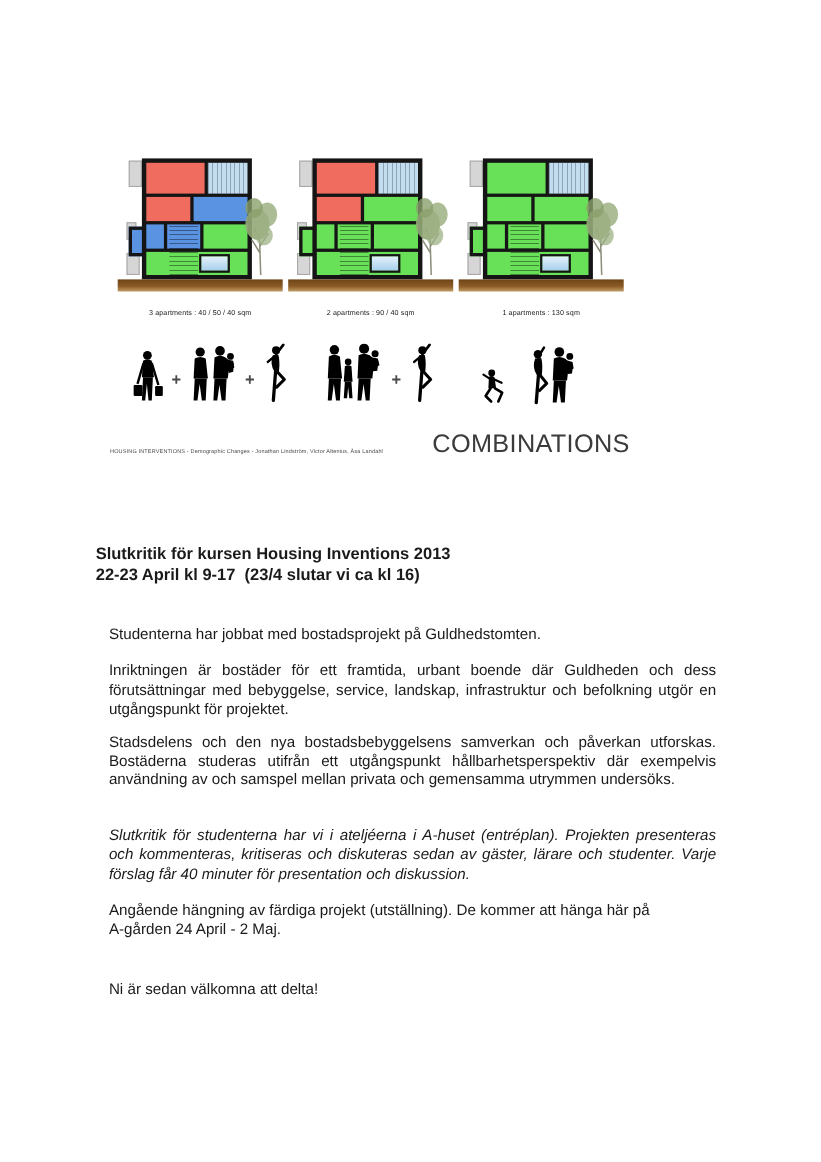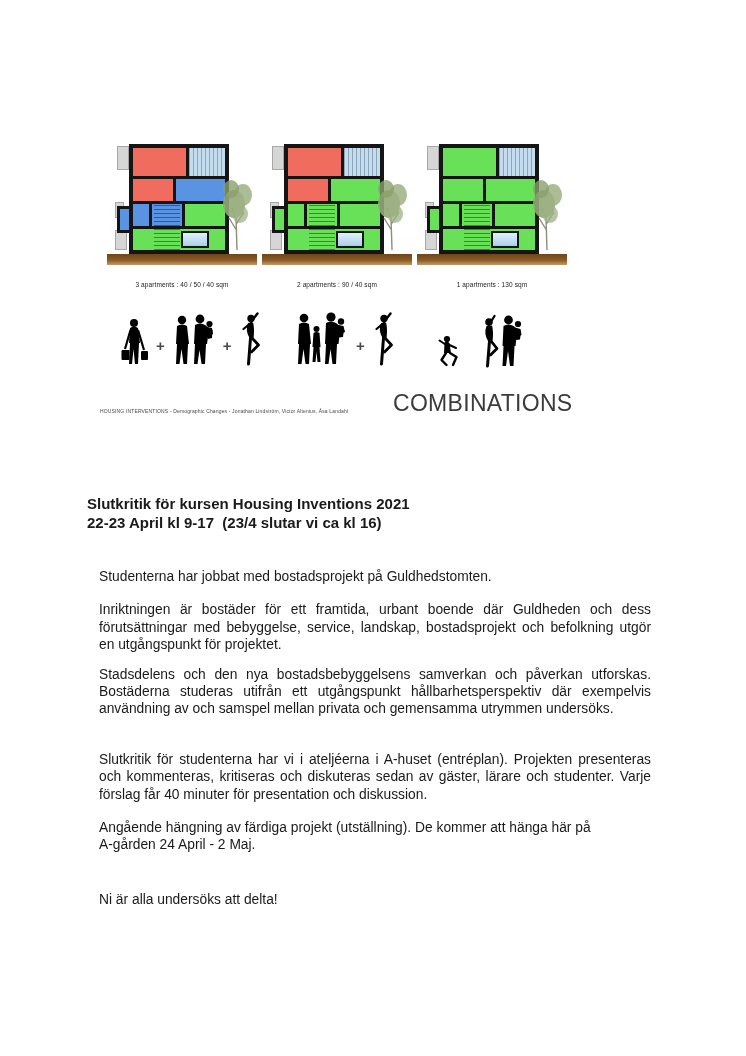--- a/index.html
+++ b/index.html
@@ -36,21 +36,21 @@
            font-size:23px; color:#3b3b3b; letter-spacing:.3px; }
 
   
   .letter { position:absolute; left:87px; top:494px; width:576px;
             font-size:13.8px; line-height:17.4px; }
   .letter .heading { font-weight:bold; font-size:15px; line-height:19px; }
   .letter p { margin:12px; }
   .just { text-align:justify; }
   .preline { white-space:pre-line; }
   .mt16 { margin-top:16px !important; }
-  .mt33 { margin-top:33px !important; }
+  .mt33 { margin-top:33px !important;font-style:italic; }
   .mt36 { margin-top:36px !important; }
   .mt37 { margin-top:37px !important; }
 </style>
 </head>
 <body>
 
 <div class="page">
 
   <div class="figure-section">
     <div class="plans" id="plans">
@@ -225,25 +225,25 @@
             </svg>
           </span>
         </div>
       </div>
     <div class="credit">HOUSING INTERVENTIONS - Demographic Changes - Jonathan Lindström, Victor Altenius, Åsa Landahl</div>
     <div class="combi">COMBINATIONS</div>
   </div>
 
   <div class="letter">
     <div class="heading">
-      <div>Slutkritik för kursen Housing Inventions 2021</div>
+      <div>Slutkritik för kursen Housing Inventions 2013</div>
       <div>22-23 April kl 9-17&nbsp; (23/4 slutar vi ca kl 16)</div>
     </div>
     <p class="mt36">Studenterna har jobbat med bostadsprojekt på Guldhedstomten.</p>
-    <p class="just mt16">Inriktningen är bostäder för ett framtida, urbant boende där Guldheden och dess förutsättningar med bebyggelse, service, landskap, bostadsprojekt och befolkning utgör en utgångspunkt för projektet.</p>
+    <p class="just mt16">Inriktningen är bostäder för ett framtida, urbant boende där Guldheden och dess förutsättningar med bebyggelse, service, landskap, infrastruktur och befolkning utgör en utgångspunkt för projektet.</p>
     <p class="just">Stadsdelens och den nya bostadsbebyggelsens samverkan och påverkan utforskas. Bostäderna studeras utifrån ett utgångspunkt hållbarhetsperspektiv där exempelvis användning av och samspel mellan privata och gemensamma utrymmen undersöks.</p>
     <p class="just mt33">Slutkritik för studenterna har vi i ateljéerna i A-huset (entréplan). Projekten presenteras och kommenteras, kritiseras och diskuteras sedan av gäster, lärare och studenter. Varje förslag får 40 minuter för presentation och diskussion.</p>
     <p class="preline mt16">Angående hängning av färdiga projekt (utställning). De kommer att hänga här på
 A-gården 24 April - 2 Maj.</p>
-    <p class="mt37">Ni är alla undersöks att delta!</p>
+    <p class="mt37">Ni är sedan välkomna att delta!</p>
   </div>
 
 </div>
 
 </body></html>

